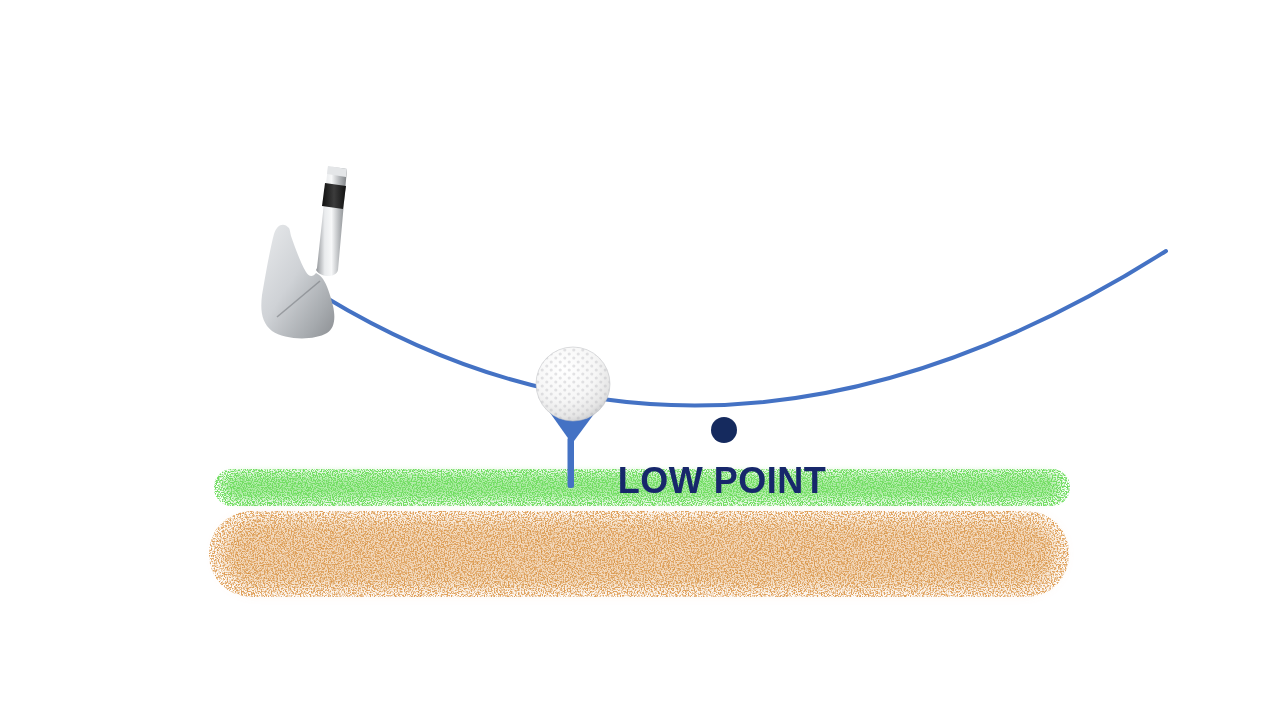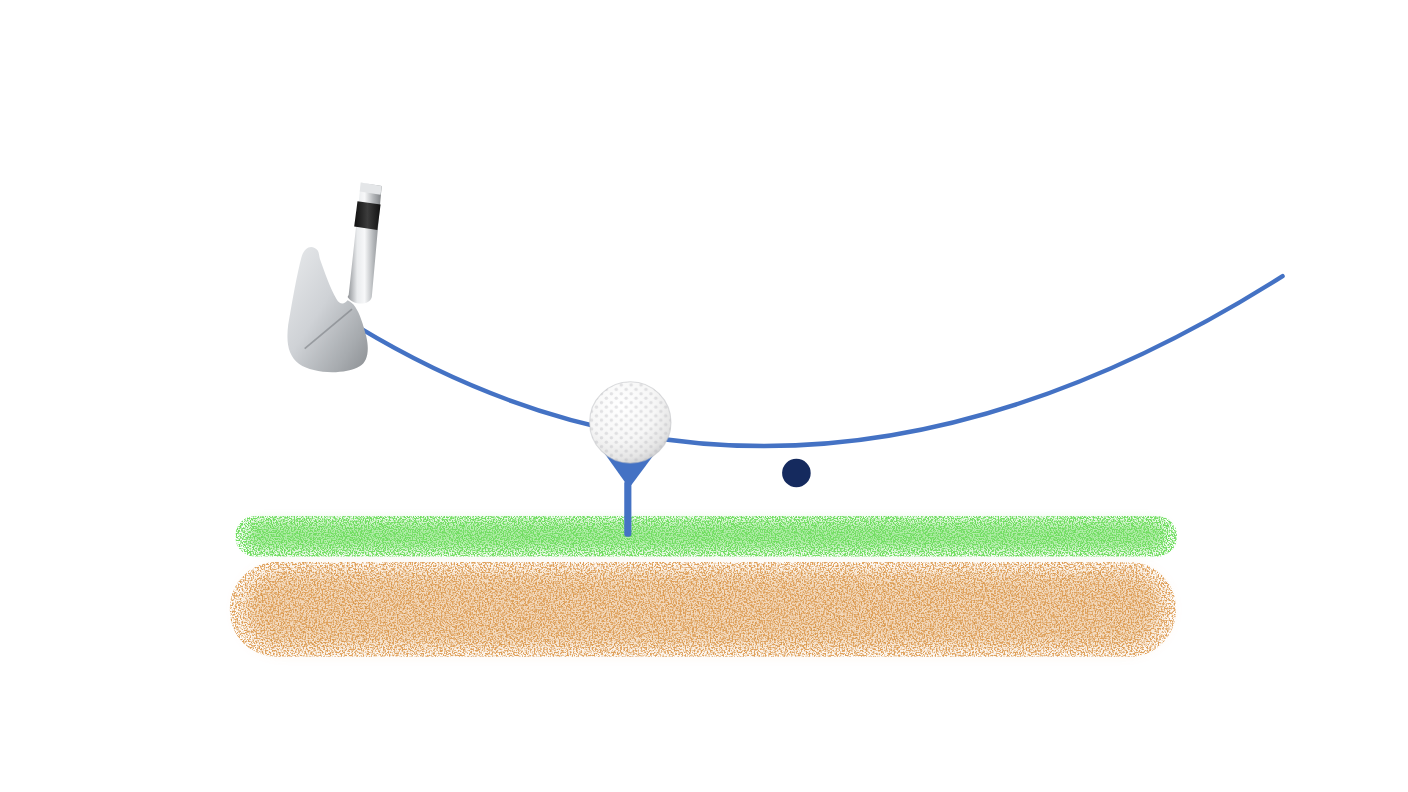--- a/index.html
+++ b/index.html
@@ -126,13 +126,14 @@
 
     <g>
       <circle cx="573" cy="384" r="37" fill="url(#ballGrad)"></circle>
       <rect x="536" y="347" width="74" height="74" fill="url(#dimples)" clip-path="url(#ballClip)"></rect>
       <circle cx="573" cy="384" r="37" fill="none" stroke="#bfc1c4" stroke-opacity="0.55" stroke-width="1"></circle>
     </g>
 
     <circle cx="724" cy="430" r="13" style="fill: var(--dot-navy, #152a5e);"></circle>
   </svg>
 
+  <div class="low-point-label">LOW POINT</div>
 </div>
 
 </body></html>

